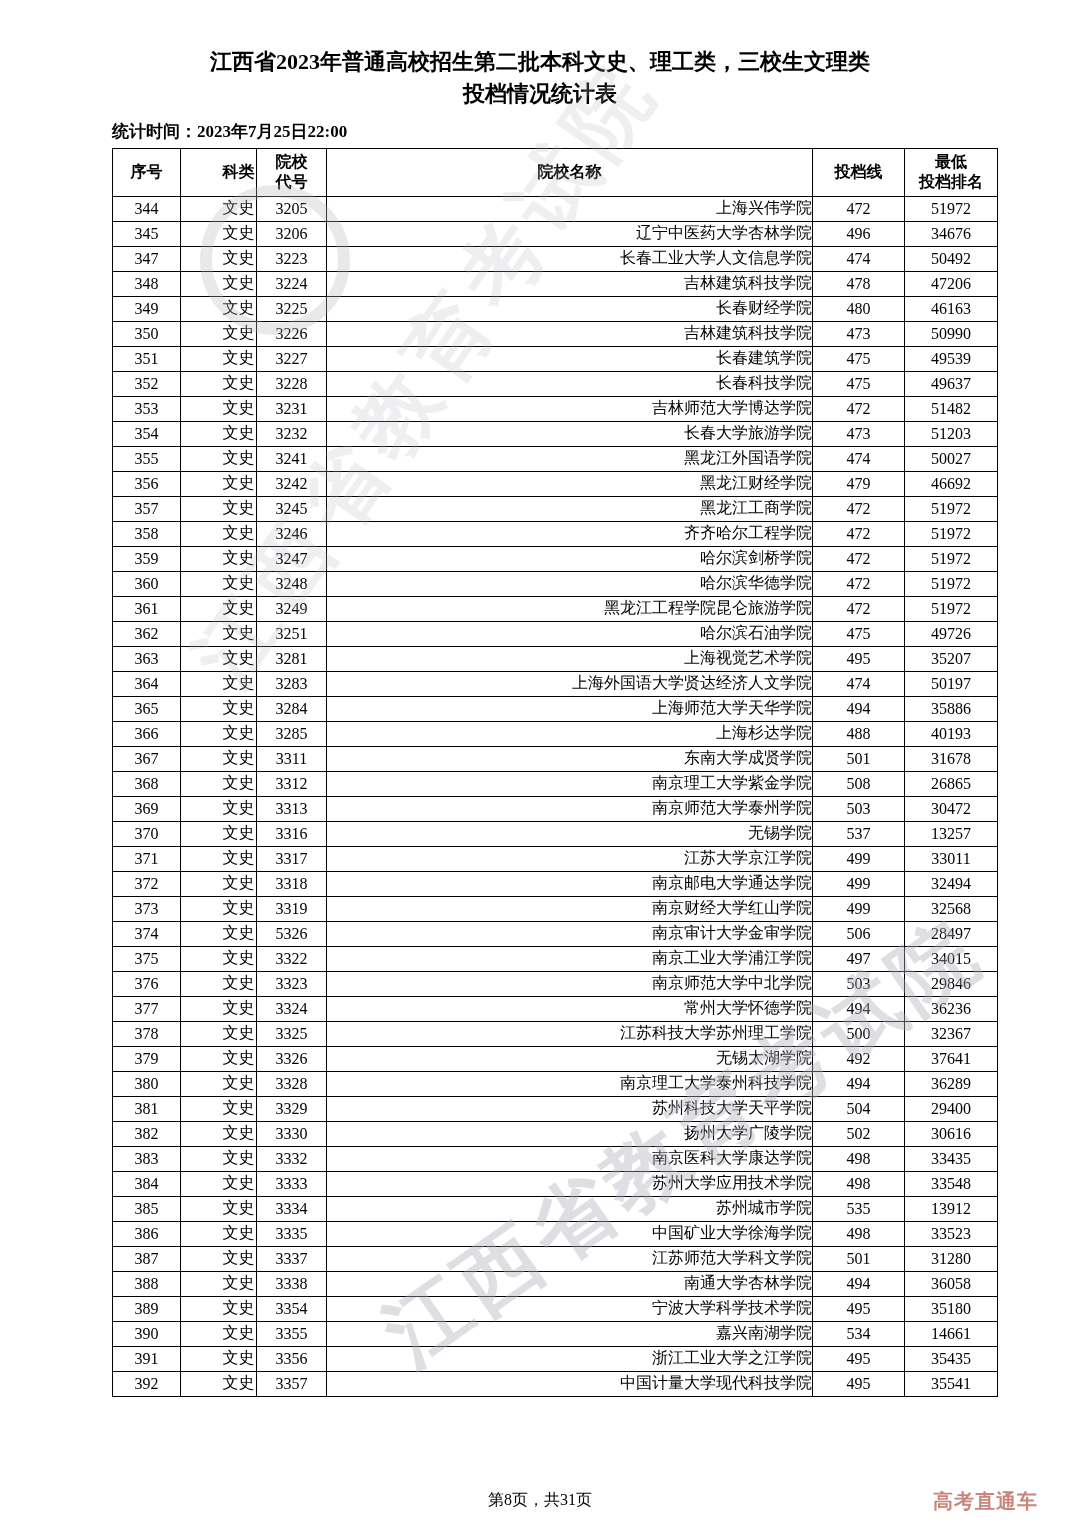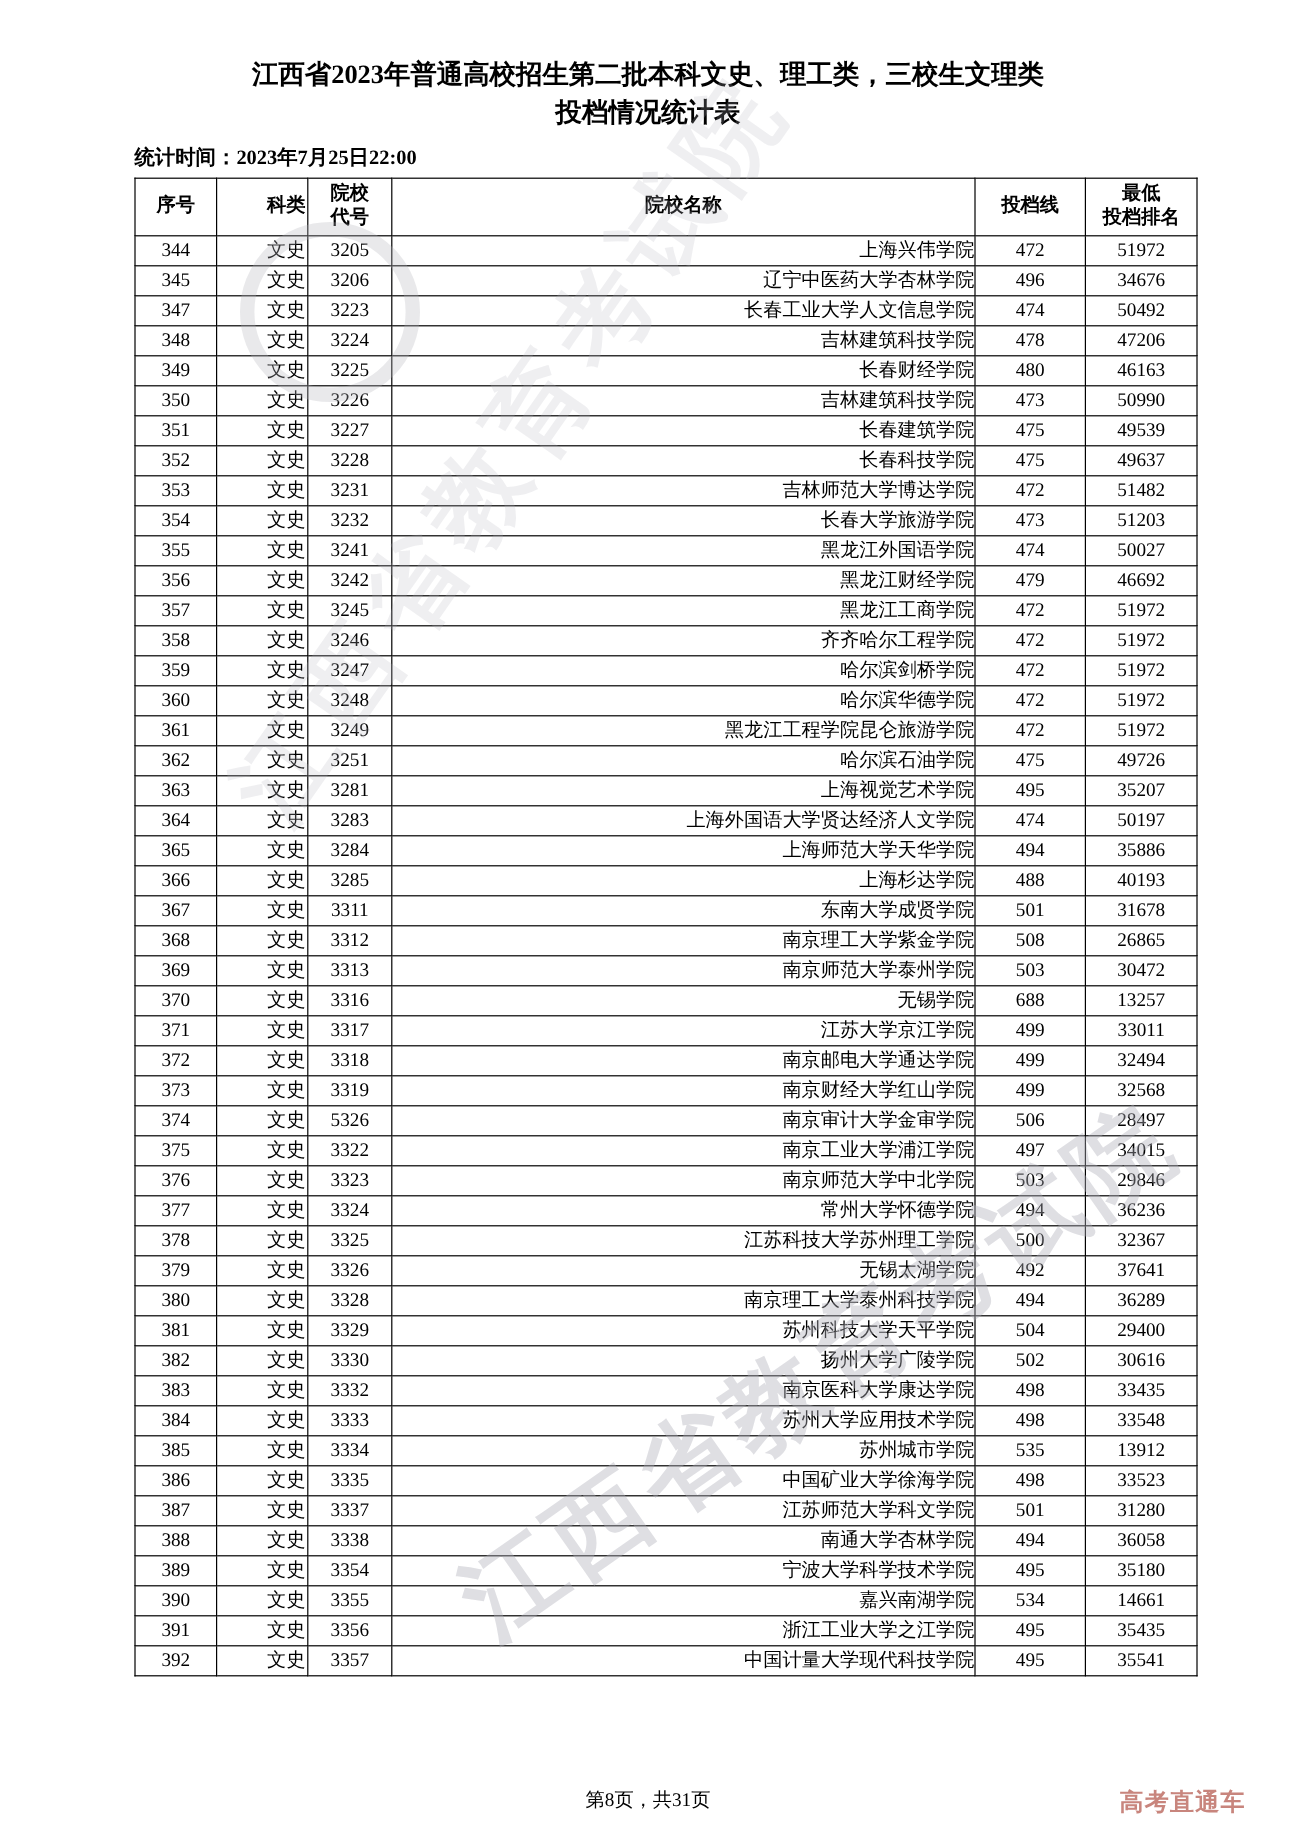--- a/index.html
+++ b/index.html
@@ -335,21 +335,21 @@
           <td class="c2">3313</td>
           <td class="c3">南京师范大学泰州学院</td>
           <td class="c4">503</td>
           <td class="c5">30472</td>
         </tr>
         <tr>
           <td class="c0">370</td>
           <td class="c1">文史</td>
           <td class="c2">3316</td>
           <td class="c3">无锡学院</td>
-          <td class="c4">688</td>
+          <td class="c4">537</td>
           <td class="c5">13257</td>
         </tr>
         <tr>
           <td class="c0">371</td>
           <td class="c1">文史</td>
           <td class="c2">3317</td>
           <td class="c3">江苏大学京江学院</td>
           <td class="c4">499</td>
           <td class="c5">33011</td>
         </tr>

